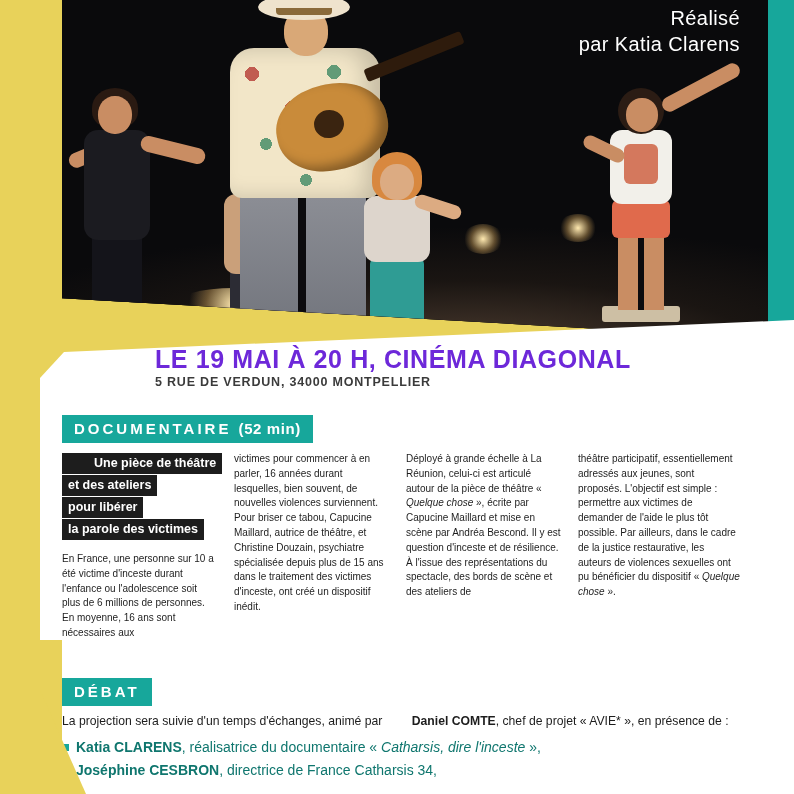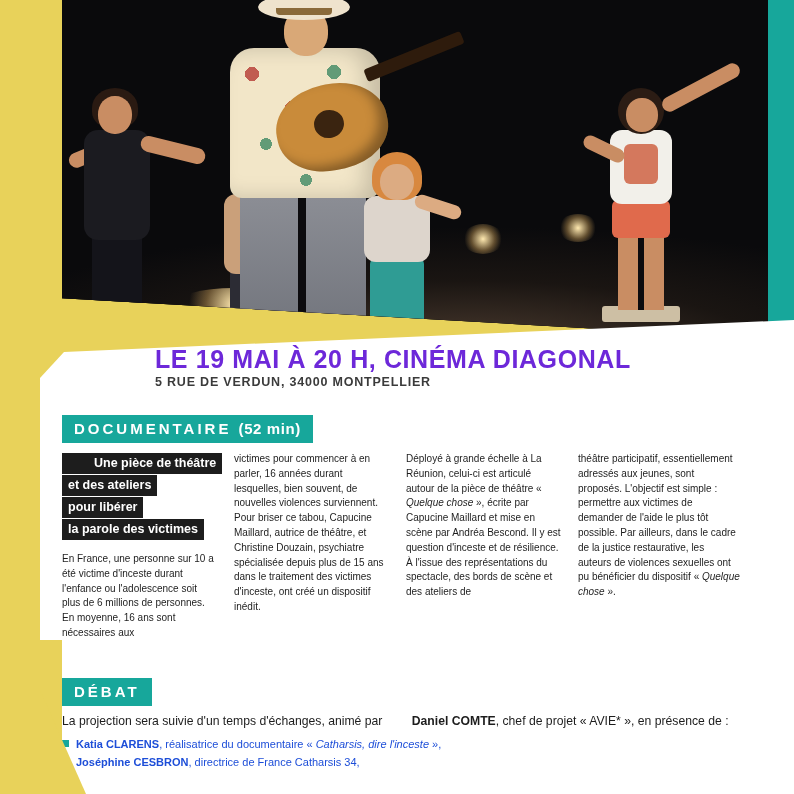--- a/index.html
+++ b/index.html
@@ -164,21 +164,21 @@
   #col4{left:578px;top:452px;width:162px;}
   .col i{font-style:italic;}
   
   .debat-intro{
     position:absolute;left:62px;top:712px;width:690px;
     font-size:12.2px;color:#1d1d1d;line-height:1.5;
   }
   .debat-intro b{font-weight:bold;padding-left:26px;}
   .bullets{
     position:absolute;left:62px;top:736px;width:700px;
-    font-size:11px;color:#1d4ed8;line-height:1.62;
+    font-size:14px;color:#0f766e;line-height:1.62;
   }
   .bullets div{white-space:nowrap;}
   .bullet-sq{
     display:inline-block;width:7px;height:7px;background:#17a79b;
     margin-right:7px;vertical-align:1px;
   }
   .bullets b{font-weight:bold;}
   .bullets i{font-style:italic;}
   
   .wedge{
@@ -233,20 +233,24 @@
     <div class="perf w-r-shorts"></div>
     <div class="perf w-r-body"></div>
     <div class="perf w-r-print"></div>
     <div class="perf w-r-arm2"></div>
     <div class="perf w-r-hair"></div>
     <div class="perf w-r-head"></div>
     <div class="perf w-r-arm"></div>
   </div>
 
   <div class="photo-right-band"></div>
+  <div class="credit">
+    <div>Réalisé</div>
+    <div>par Katia Clarens</div>
+  </div>
 </div>
 
 <div class="sheet2"></div>
 
 <div class="screen-title">LE 19 MAI À 20 H, CINÉMA DIAGONAL</div>
 <div class="screen-sub">5 RUE DE VERDUN, 34000 MONTPELLIER</div>
 
 <div class="pill" id="doc-pill">
   <span>DOCUMENTAIRE</span>
   <span class="small">(52 min)</span>

